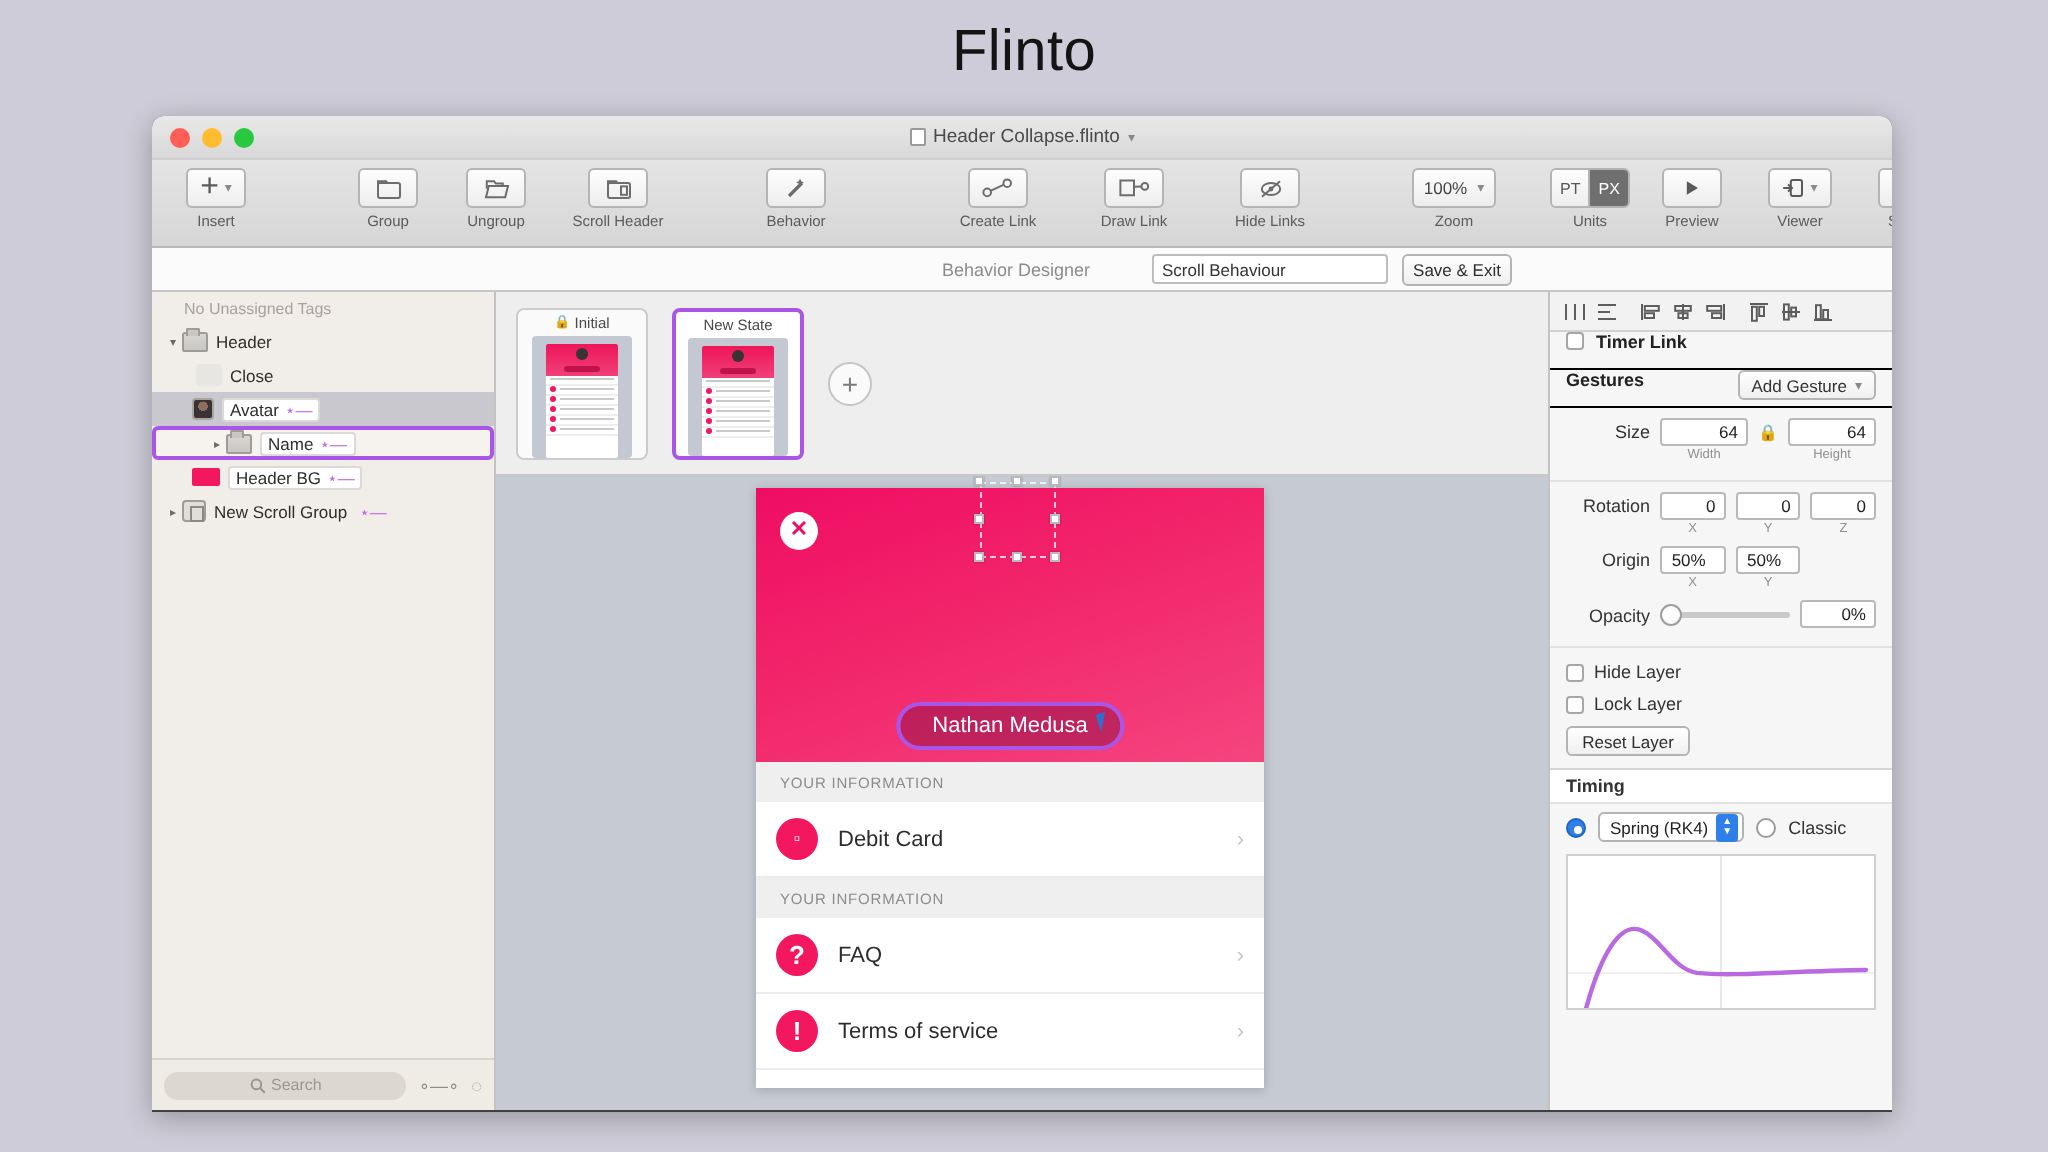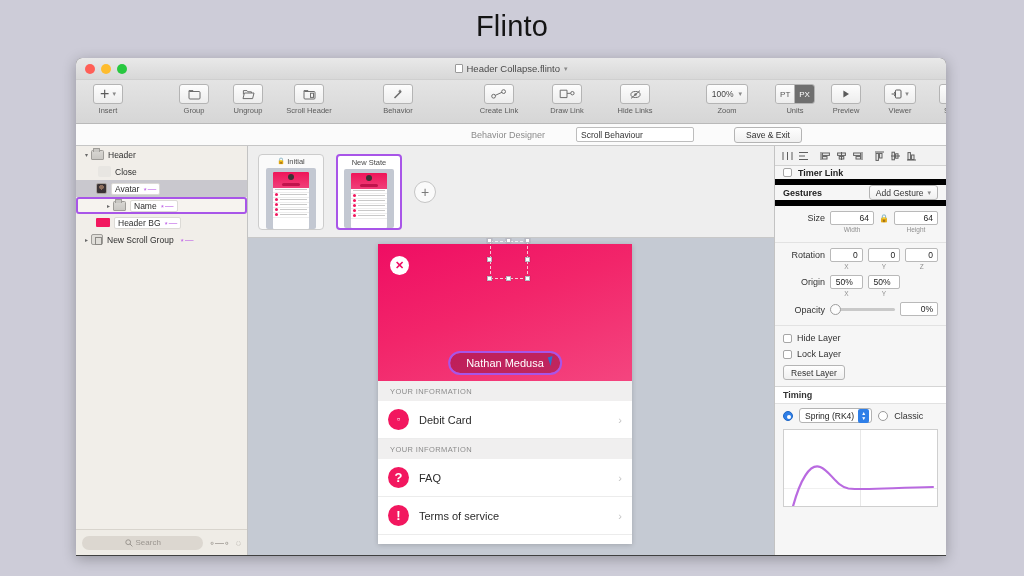--- a/index.html
+++ b/index.html
@@ -90,21 +90,21 @@
     height: 22px; background: #fbfbfb; border-bottom: 1px solid #c6c6c6;
     display: flex; align-items: center; position: relative;
   }
   .bd-label { position: absolute; left: 395px; font-size: 9px; color: #8b8b8b; }
   .bd-input {
     position: absolute; left: 500px; width: 118px; height: 15px;
     background: #fff; border: 1px solid #bdbdbd; border-radius: 2px;
     font-size: 8.5px; color: #333; display: flex; align-items: center; padding-left: 4px;
   }
   .bd-save {
-    position: absolute; left: 658px; width: 68px; height: 16px;
+    position: absolute; left: 625px; width: 55px; height: 16px;
     background: linear-gradient(#fefefe, #f0f0f0); border: 1px solid #b4b4b4;
     border-radius: 3px; font-size: 8.5px; color: #2e2e2e;
     display: flex; align-items: center; justify-content: center;
   }
 
   
   .body-split { display: flex; height: 409px; }
 
   
   .layers {
@@ -277,22 +277,22 @@
   .align-bar {
     height: 20px; border-bottom: 1px solid #d2d2d2; background: #f2f2f2;
     display: flex; align-items: center; gap: 1px; padding: 0 5px;
   }
   .align-ico {
     width: 15px; height: 14px; display: flex; align-items: center; justify-content: center;
     color: #5d5d5d; font-size: 9px;
   }
   .align-gap { width: 5px; }
   .insp-row {
-    min-height: 19px; display: flex; align-items: center; padding: 0 8px;
-    border-bottom: 6px solid #000000; gap: 6px;
+    min-height: 19px; display: flex; align-items: flex-start; padding: 0 8px;
+    border-bottom: 1px solid #000000; gap: 6px;
   }
   .chk { width: 9px; height: 9px; border: 1px solid #a6a6a6; border-radius: 2px; background: #fff; flex: none; }
   .insp-title { font-weight: bold; font-size: 9px; color: #222; }
   .add-gesture {
     margin-left: auto; height: 15px; padding: 0 6px; font-size: 8.5px;
     background: linear-gradient(#fefefe, #f0f0f0); border: 1px solid #b4b4b4;
     border-radius: 3px; display: flex; align-items: center; gap: 4px; color: #333;
   }
   .field-block { padding: 5px 8px 4px 8px; border-bottom: 1px solid #e2e2e2; }
   .fld-line { display: flex; align-items: flex-start; gap: 5px; margin-bottom: 5px; }
@@ -493,20 +493,21 @@
 
   <div class="behavior-bar">
     <div class="bd-label">Behavior Designer</div>
     <div class="bd-input">Scroll Behaviour</div>
     <div class="bd-save">Save &amp; Exit</div>
   </div>
 
   <div class="body-split">
 
     <div class="layers">
+      <div class="layers-head">No Unassigned Tags</div>
       <div class="layer-list">
 
         <div class="lrow">
           <span class="disc">▾</span>
           <span class="fold"></span>
           <span class="lname plain">Header</span>
         </div>
 
         <div class="lrow" style="padding-left:22px">
           <span class="blank-sq"></span>

